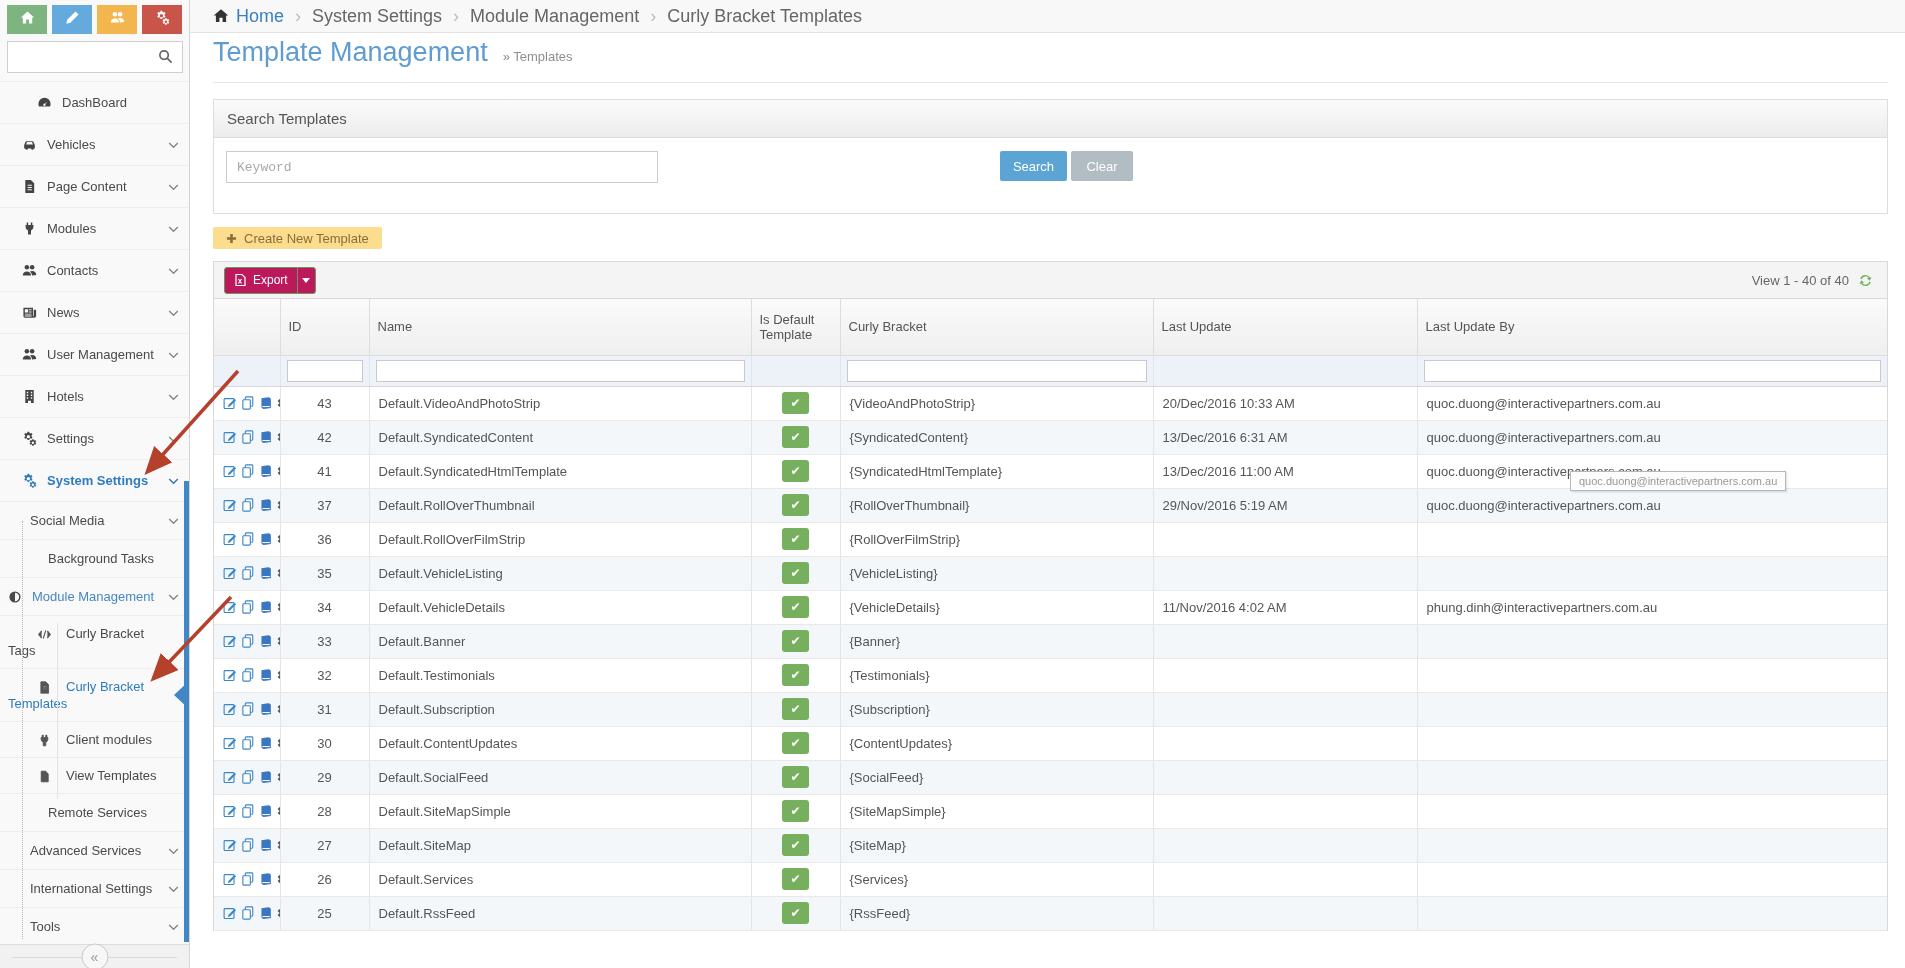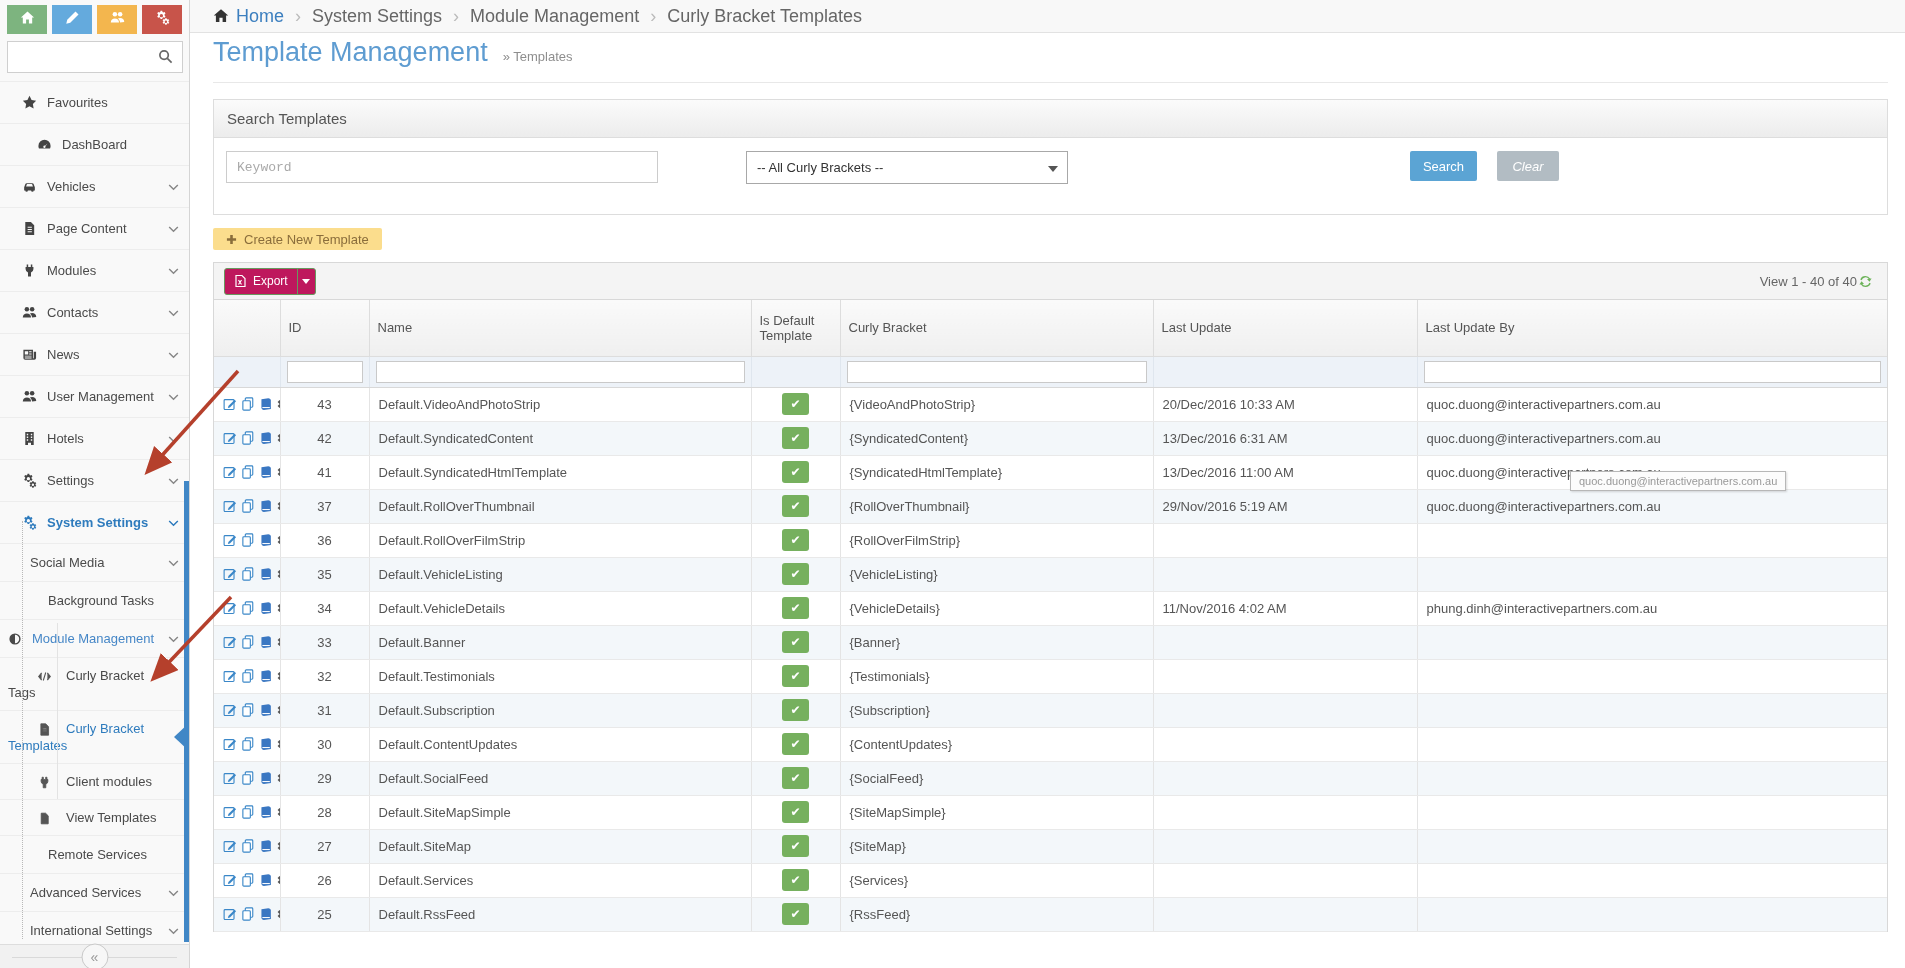--- a/index.html
+++ b/index.html
@@ -67,35 +67,35 @@
   .panel { border:1px solid #ddd; width:1675px; }
   .panel-head { height:38px; background:linear-gradient(#fbfbfb,#ececec); border-bottom:1px solid #ddd;
     display:flex; align-items:center; padding:0 13px; color:#555; font-size:15px; }
   .panel-body { padding:13px 12px 30px; display:flex; align-items:flex-start; }
   .kw { width:432px; height:32px; border:1px solid #ccc; padding:0 10px; font-size:13px; color:#555; font-family:Liberation Mono, monospace; }
   .kw::placeholder { color:#a9a9a9; }
   .dd { margin-left:88px; width:322px; height:33px; border:1px solid #a8a8a8; background:#fff; position:relative;
     display:flex; align-items:center; padding:0 24px 0 10px; font-size:13px; color:#333; cursor:pointer; }
   .dd-caret { position:absolute; right:9px; top:14px; width:0; height:0; border:5px solid transparent; border-top:6px solid #555; }
   .btn-search { margin-left:342px; width:67px; height:30px; background:#5ba4d4; color:#fff; border:0; font-size:13px; border-radius:2px; cursor:pointer; font-family:inherit; }
-  .btn-clear { margin-left:20px; width:62px; height:30px; background:#b2bcc3; color:#fff; border:0; font-size:13px; border-radius:2px; cursor:pointer; font-family:inherit;font-style:italic; }
+  .btn-clear { margin-left:4px; width:62px; height:30px; background:#b2bcc3; color:#fff; border:0; font-size:13px; border-radius:2px; cursor:pointer; font-family:inherit; }
 
   .btn-create { margin-top:13px; display:inline-flex; align-items:center; background:#fbdd8d; color:#8a6d3b;
     border:0; padding:0 13px; height:22px; font-size:13px; border-radius:2px; cursor:pointer; font-family:inherit; }
   .btn-create .plus { display:inline-flex; margin-right:7px; }
   .btn-create .plus svg { width:11px; height:11px; fill:#8a6d3b; }
 
   .grid { margin-top:12px; width:1675px; border:1px solid #d8d8d8; border-bottom:0; }
   .grid-toolbar { height:37px; background:#f4f4f4; border-bottom:1px solid #d8d8d8; display:flex; align-items:center; padding:0 10px; }
   .btn-export { display:flex; height:27px; background:#be185d; border:1px solid #68985e; border-radius:3px; overflow:hidden; color:#fff; font-size:12px; cursor:pointer; }
   .exp-main { display:flex; align-items:center; padding:0 9px; gap:6px; }
   .exp-main svg { width:13px; height:14px; stroke:#fff; fill:none; stroke-width:1.2; }
   .exp-caret { width:18px; border-left:1px solid #68985e; display:flex; align-items:center; justify-content:center; }
   .exp-caret i { width:0; height:0; border:4px solid transparent; border-top:5px solid #fff; margin-top:4px; }
-  .view-info { margin-left:auto; display:flex; align-items:center; gap:1px; color:#666; font-size:13px; padding-right:4px; }
+  .view-info { margin-left:auto; display:flex; align-items:center; gap:9px; color:#666; font-size:13px; padding-right:4px; }
   .refresh { display:inline-flex; cursor:pointer; }
   .refresh svg { width:15px; height:15px; fill:#6db35a; }
 
   table.tpl { border-collapse:collapse; table-layout:fixed; width:1673px; }
   .tpl thead th { border-right:1px solid #ddd; border-bottom:1px solid #ddd; background:linear-gradient(#fafafa,#efefef);
     height:56px; padding:6px 8px; text-align:left; vertical-align:middle; font-weight:400; color:#555; font-size:13px; cursor:pointer; }
   .tpl thead th:last-child { border-right:0; }
   .tpl tr.filter td { background:#edf2f8; border-right:1px solid #dfe6ee; border-bottom:1px solid #d8d8d8; height:31px; padding:4px 6px; }
   .tpl tr.filter td:last-child { border-right:0; }
   .tpl tr.filter input { width:100%; height:22px; border:1px solid #c9c9c9; font-family:inherit; padding:0 4px; }
@@ -152,29 +152,20 @@
     <input type="text" placeholder="" style="">
     <span class="mag">
       <svg viewBox="0 0 16 16">
           <circle cx="6.5" cy="6.5" r="4.5"></circle>
           <path d="m10 10 4.5 4.5"></path>
         </svg>
     </span>
   </div>
   <div class="nav">
 
-      <div class="nav-item lvl0">
-        <span class="nav-icon">
-          <svg viewBox="0 0 16 16" fill="currentColor">
-            <path d="m8 .9 2.2 4.4 4.9.7-3.5 3.5.8 4.9L8 12.1l-4.4 2.3.8-4.9L.9 6l4.9-.7z"></path>
-          </svg>
-        </span>
-        <span class="nav-label">Favourites</span>
-
-      </div>
 
       <div class="nav-item lvl0 indent">
         <span class="nav-icon">
           <svg viewBox="0 0 16 16" fill="currentColor">
             <path d="M8 3a6.5 6.5 0 0 1 6.5 6.5c0 1-.2 1.9-.6 2.7H2.1a6.3 6.3 0 0 1-.6-2.7A6.5 6.5 0 0 1 8 3zm3.2 3.8L8.6 9.4a1.2 1.2 0 1 0-.6 2.2 1.2 1.2 0 0 0 1-1.8z"></path>
           </svg>
         </span>
         <span class="nav-label">DashBoard</span>
 
       </div>
@@ -455,24 +446,20 @@
       <span class="page-sub">» Templates</span>
     </div>
     <hr class="rule">
 
     <div class="panel">
       <div class="panel-head">
         <span>Search Templates</span>
       </div>
       <div class="panel-body">
         <input class="kw" type="text" placeholder="Keyword" style="">
-        <div class="dd">
-          <span>-- All Curly Brackets --</span>
-          <span class="dd-caret"></span>
-        </div>
         <button class="btn-search">Search</button>
         <button class="btn-clear">Clear</button>
       </div>
     </div>
 
     <button class="btn-create">
       <span class="plus">
         <svg viewBox="0 0 12 12">
             <path d="M4.6 1h2.8v3.6H11v2.8H7.4V11H4.6V7.4H1V4.6h3.6z"></path>
           </svg>

